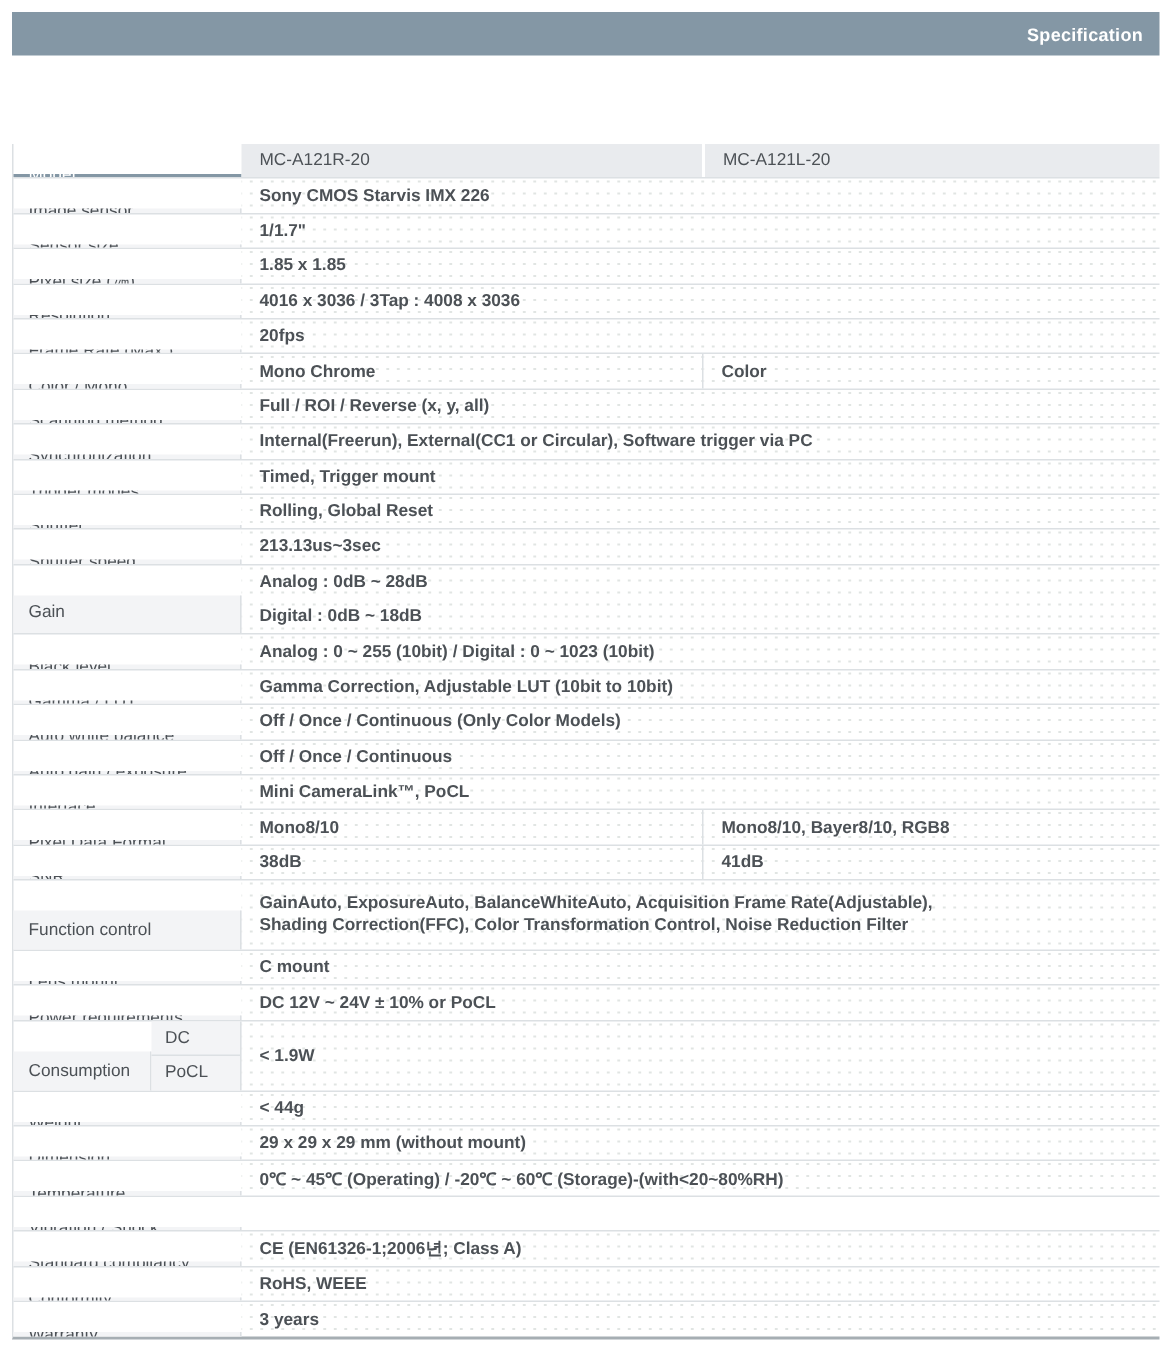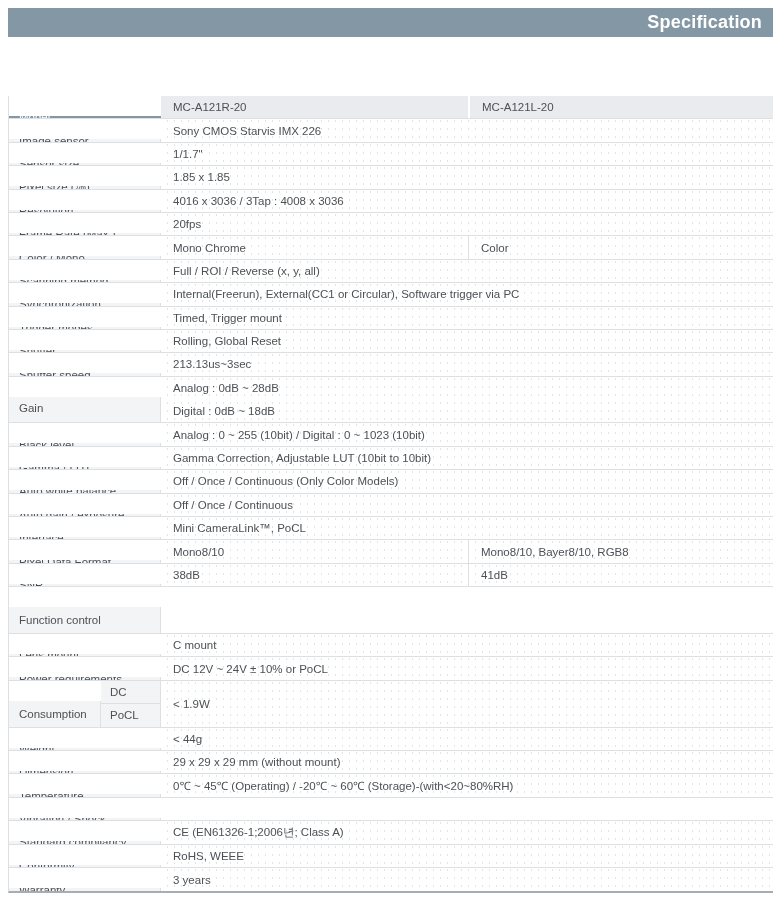--- a/index.html
+++ b/index.html
@@ -14,21 +14,21 @@
   html,body{background:#ffffff;}
   body{
     width:781px; height:901px; overflow:hidden;
     font-family:"Liberation Sans", sans-serif;
     font-size:11.5px; color:var(--txt);
   }
   .spec-bar{
     margin:8px 8px 0 8px; height:29px;
     background:var(--slate); color:#ffffff;
     display:flex; align-items:center; justify-content:flex-end;
-    padding-right:11px; font-size:18px; font-weight:bold; letter-spacing:.2px;
+    padding-right:11px; font-size:12px; font-weight:bold; letter-spacing:.2px;
   }
   .spec-table{
     margin:59px 8px 0 8px;
     border-left:1px solid var(--sep);
     border-bottom:2px solid #a6aeb3;
   }
   .row{
     display:flex; align-items:stretch;
     height:var(--u);
     border-bottom:1px solid var(--sep);
@@ -40,21 +40,21 @@
     width:152px; flex-shrink:0;
     background:var(--labelbg);
     padding-left:10px;
     border-right:1px solid var(--sep);
     margin-top:20px;
   }
   .label-cell.top-align{align-items:flex-start; padding-top:5px;}
   .value-cell{flex:1; padding-left:12px;}
   .dotted{
     background-image:radial-gradient(circle, #e1e5e3 0.9px, rgba(0,0,0,0) 1px);
-    background-size:7px 8px; background-position:3px 6px;
+    background-size:7px 8px; background-position:3px 6px;font-weight:bold;
   }
   .col1{flex:0 0 307px;}
   .col2{border-left:1px solid var(--sep);}
   .header-row .label-cell{background:var(--slate); color:#ffffff; border-right:none;}
   .header-row .vcell{background:var(--hbg); padding-left:12px;}
   .header-row .hcol1{flex:0 0 307px;}
   .header-row .hcol2{flex:1; border-left:2px solid #ffffff;}
   .lines{flex-direction:column; align-items:flex-start; justify-content:center;}
   .lines.spread{justify-content:flex-start;}
   .lines.spread .line{height:var(--u); line-height:var(--u);}
@@ -157,20 +157,24 @@
       <div class="cell value-cell dotted col1">Mono8/10</div>
       <div class="cell value-cell dotted col2">Mono8/10, Bayer8/10, RGB8</div>
     </div>
     <div class="row">
       <div class="cell label-cell">SNR</div>
       <div class="cell value-cell dotted col1">38dB</div>
       <div class="cell value-cell dotted col2">41dB</div>
     </div>
     <div class="row tall">
       <div class="cell label-cell">Function control</div>
+      <div class="cell value-cell dotted lines tight">
+        <div class="line">GainAuto, ExposureAuto, BalanceWhiteAuto, Acquisition Frame Rate(Adjustable),</div>
+        <div class="line">Shading Correction(FFC), Color Transformation Control, Noise Reduction Filter</div>
+      </div>
     </div>
     <div class="row">
       <div class="cell label-cell">Lens mount</div>
       <div class="cell value-cell dotted">C mount</div>
     </div>
     <div class="row">
       <div class="cell label-cell">Power requirements</div>
       <div class="cell value-cell dotted">DC 12V ~ 24V ± 10% or PoCL</div>
     </div>
     <div class="row tall">

